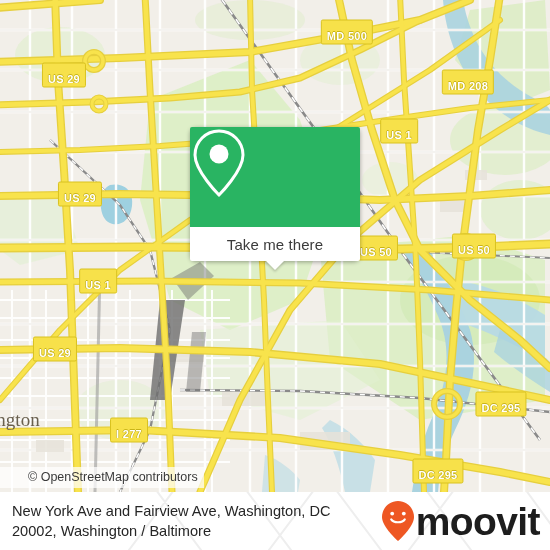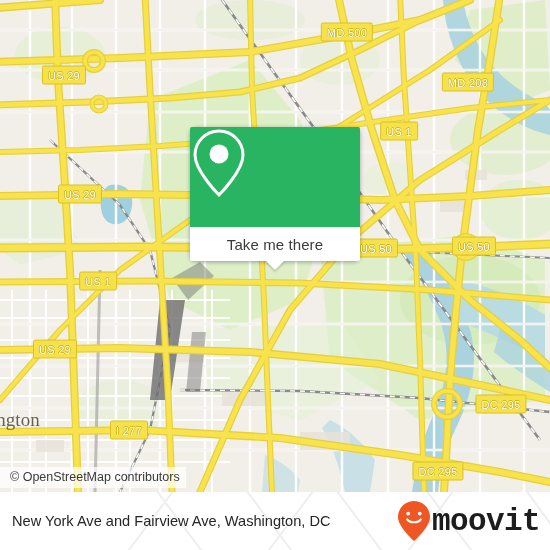--- a/index.html
+++ b/index.html
@@ -21,23 +21,23 @@
   .map svg{position:absolute;left:0;top:0;}
 
   
   .shield{
     position:absolute;
     background:#f7e14a;
     border:1.5px solid #d9c21f;
     border-radius:2px;
     color:#ffffff;
     font-size:11px;
-    font-weight:normal;
+    font-weight:bold;
     letter-spacing:0.3px;
-    padding:3px 5px 2px 5px;
+    padding:9px 5px 2px 5px;
     line-height:12px;
     white-space:nowrap;
     text-shadow:
        0.7px 0 0 #c9b417,-0.7px 0 0 #c9b417,
        0 0.7px 0 #c9b417,0 -0.7px 0 #c9b417;
     transform:translate(-50%,-50%);
     box-sizing:border-box;
   }
   .place-label{
     position:absolute;
@@ -81,21 +81,21 @@
     border-left:10px solid transparent;
     border-right:10px solid transparent;
     border-top:10px solid #ffffff;
     filter:drop-shadow(0 2px 1px rgba(0,0,0,.18));
   }
   .pin-svg{display:block;}
 
   
   .attrib{
     position:absolute;left:0;top:467px;
-    padding:3px 6px 4px 10px;
+    padding:3px 6px 4px 28px;
     background:rgba(255,255,255,.72);
     font-size:12.5px;
     color:#3a3a3a;
     white-space:nowrap;
   }
 
   
   .footer{
     position:absolute;left:0;top:492px;
     width:550px;height:58px;
@@ -116,27 +116,27 @@
     max-width:390px;
     z-index:2;
   }
   .brand{
     position:absolute;right:10px;top:50%;
     transform:translateY(-50%);
     display:flex;align-items:center;
     z-index:2;
   }
   .brand-word{
-    font-size:31px;
+    font-size:39px;
     font-weight:bold;
     color:#1d1d1d;
     letter-spacing:-0.6px;
     margin-left:1px;
     line-height:31px;
-    font-family:Liberation Mono, monospace;
+    font-family:Liberation Sans, sans-serif;
   }
 </style>
 </head>
 <body>
 
 <div id="root">
 
   <div class="map">
 
     <svg width="550" height="492" viewBox="0 0 550 492">
@@ -318,20 +318,21 @@
       <svg width="550" height="58" viewBox="0 0 550 58">
         <g stroke="#eeeeee" stroke-width="2" fill="none">
           <path d="M150,-10 L210,70 M240,-10 L300,70 M330,-10 L390,70 M420,-10 L480,70
                    M520,-10 L560,45 M120,70 L180,-10 M260,70 L320,-10 M400,70 L460,-10"></path>
         </g>
       </svg>
     </div>
 
     <div class="addr">
       <div>New York Ave and Fairview Ave, Washington, DC</div>
+      <div>20002, Washington / Baltimore</div>
     </div>
 
     <div class="brand">
       <svg width="34" height="42" viewBox="0 0 34 42">
         <path d="M17 1 C8.2 1 1 8.2 1 17 C1 27 17 41 17 41 C17 41 33 27 33 17 C33 8.2 25.8 1 17 1 Z" fill="#ee5723"></path>
         <circle cx="11.2" cy="13.6" r="1.9" fill="#ffffff"></circle>
         <circle cx="22.8" cy="13.6" r="1.9" fill="#ffffff"></circle>
         <path d="M10.2 19.4 C12.6 23.2 21.4 23.2 23.8 19.4" fill="none" stroke="#ffffff" stroke-width="2.1" stroke-linecap="round"></path>
       </svg>
       <span class="brand-word">moovit</span>

